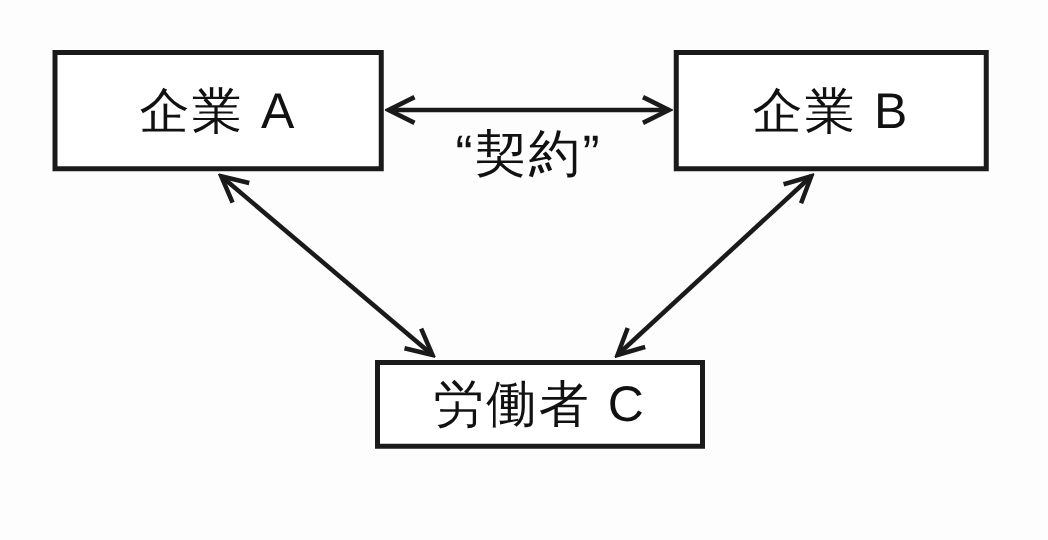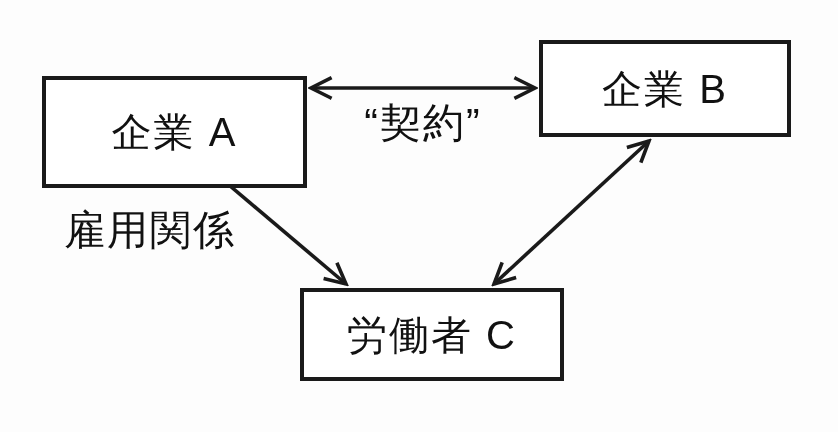--- a/index.html
+++ b/index.html
@@ -32,23 +32,23 @@
     align-items: center;
     justify-content: center;
   }
   .node-label {
     font-size: 40px;
     font-weight: 500;
     letter-spacing: 2px;
     white-space: nowrap;
     line-height: 1;
   }
-  .node-a { left: 42px;  top: 40px;  width: 265px; height: 112px; margin-top: 36px; }
+  .node-a { left: 42px;  top: 40px;  width: 265px; height: 97px; }
   .node-b { left: 539px; top: 40px;  width: 252px; height: 97px; }
-  .node-c { left: 300px; top: 288px; width: 264px; height: 93px; }
+  .node-c { left: 300px; top: 288px; width: 264px; height: 71px; }
   .edge-label {
     position: absolute;
     font-size: 41px;
     font-weight: 400;
     letter-spacing: 2px;
     white-space: nowrap;
     line-height: 1;
   }
   .label-contract {
     left: 330px;
@@ -87,15 +87,14 @@
   <div class="node node-b">
     <span class="node-label">企業 B</span>
   </div>
 
   <div class="node node-c">
     <span class="node-label">労働者 C</span>
   </div>
 
   <div class="edge-label label-contract">“契約”</div>
 
-  <div class="edge-label label-employment">雇用関係</div>
 
 </div>
 
 </body></html>

